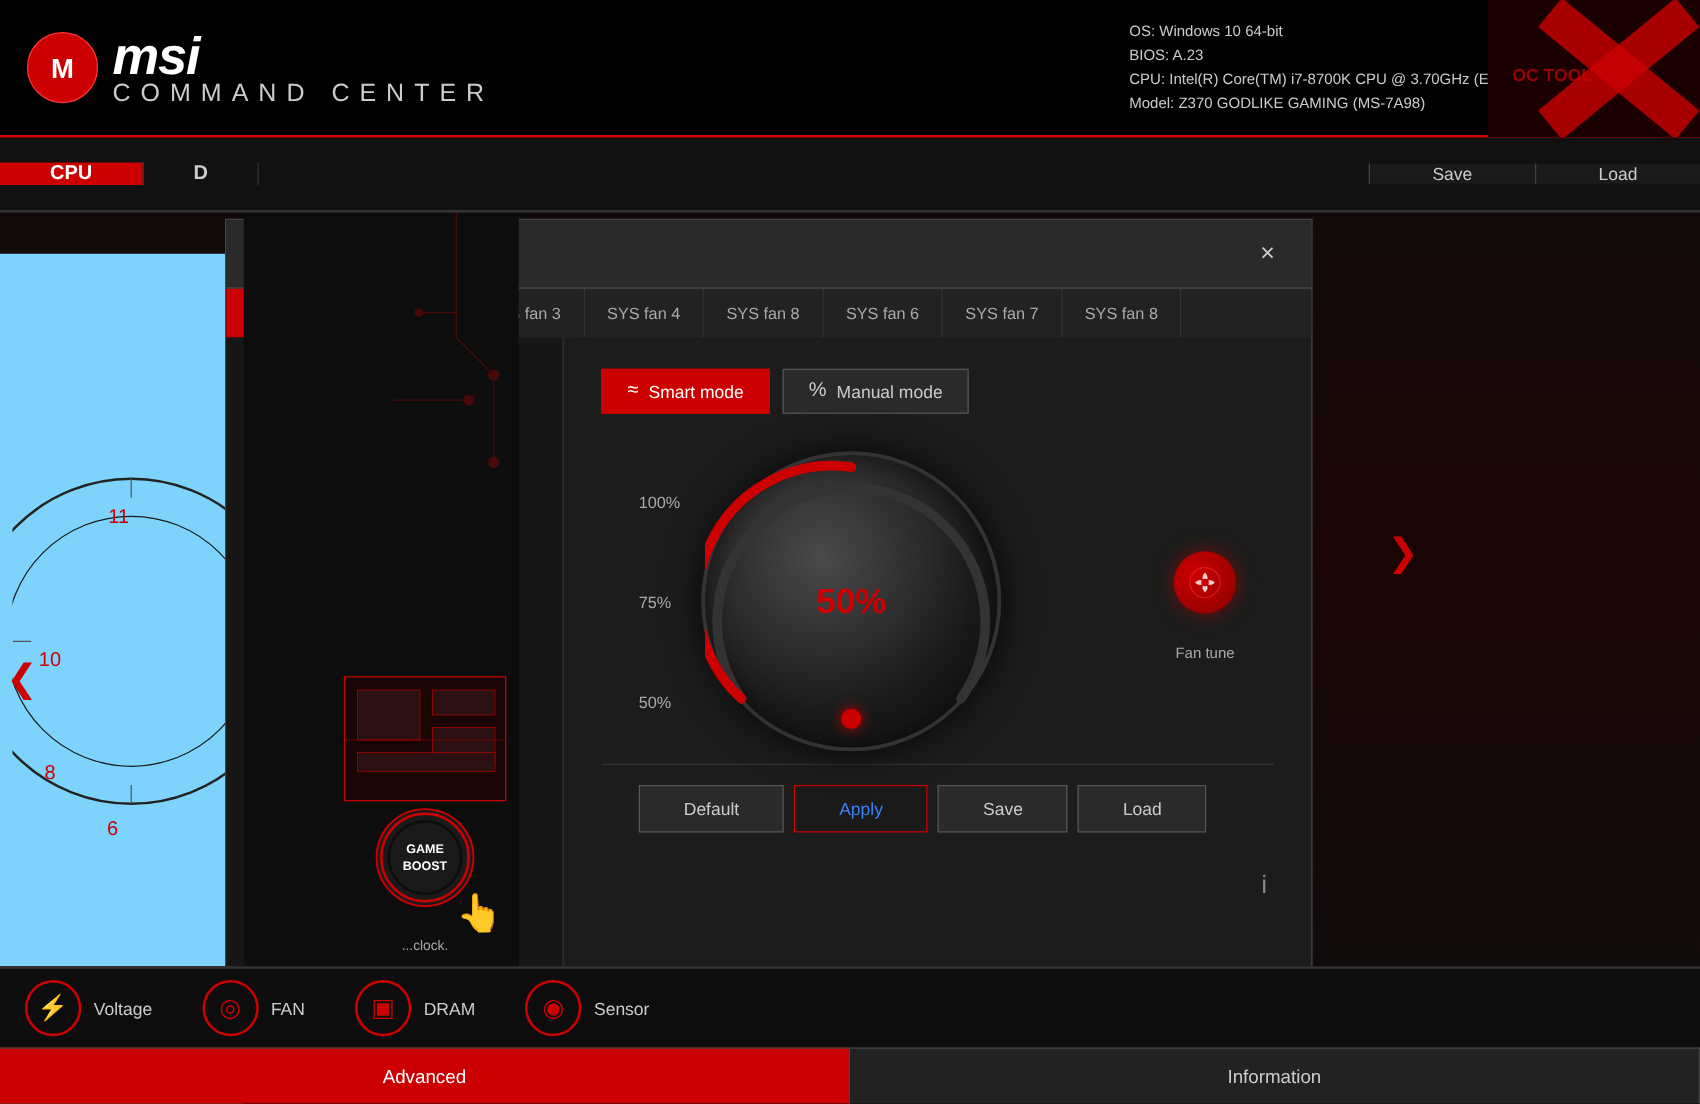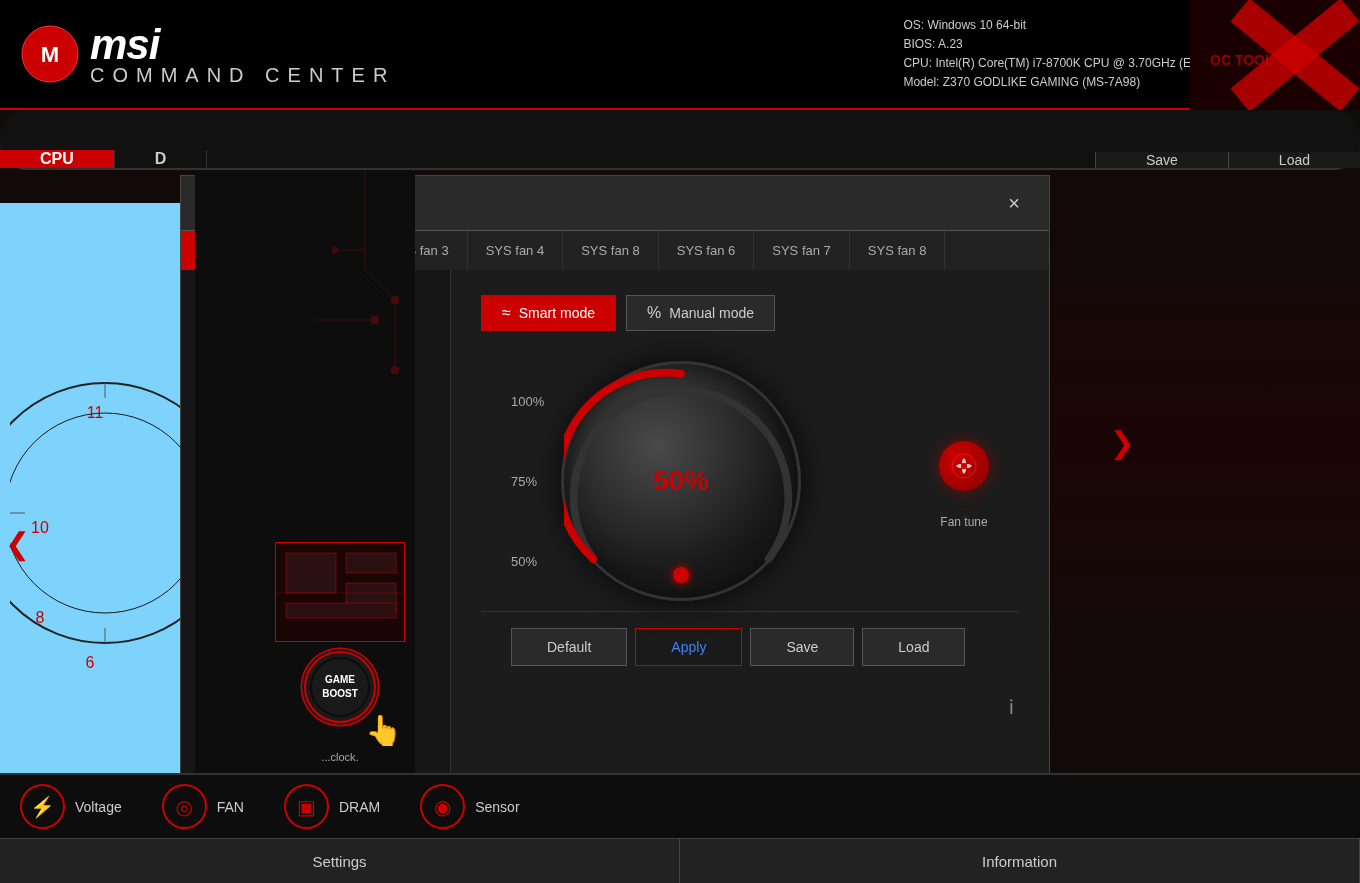--- a/index.html
+++ b/index.html
@@ -74,24 +74,23 @@
     }
 
     
     .nav-tabs {
       position: absolute;
       top: 110px;
       left: 0; right: 0;
       height: 60px;
       background: #111;
       display: flex;
-      align-items: flex-end;
+      align-items: center;
       z-index: 9;
       border-bottom: 2px solid #333;
-      border-radius: 26px;
     }
 
     .nav-tab {
       padding: 0 40px;
       display: flex;
       align-items: center;
       color: #ccc;
       font-size: 16px;
       cursor: pointer;
       border-right: 1px solid #333;
@@ -777,16 +776,16 @@
       <div class="bottom-icon-circle">▣</div>
       <span class="bottom-icon-label">DRAM</span>
     </div>
     <div class="bottom-icon-item">
       <div class="bottom-icon-circle">◉</div>
       <span class="bottom-icon-label">Sensor</span>
     </div>
   </div>
 
   <div class="bottom-buttons">
-    <button class="bottom-btn">Settings</button>
+    <button class="bottom-btn active">Advanced</button>
     <button class="bottom-btn">Information</button>
   </div>
 </div>
 
 </body></html>

